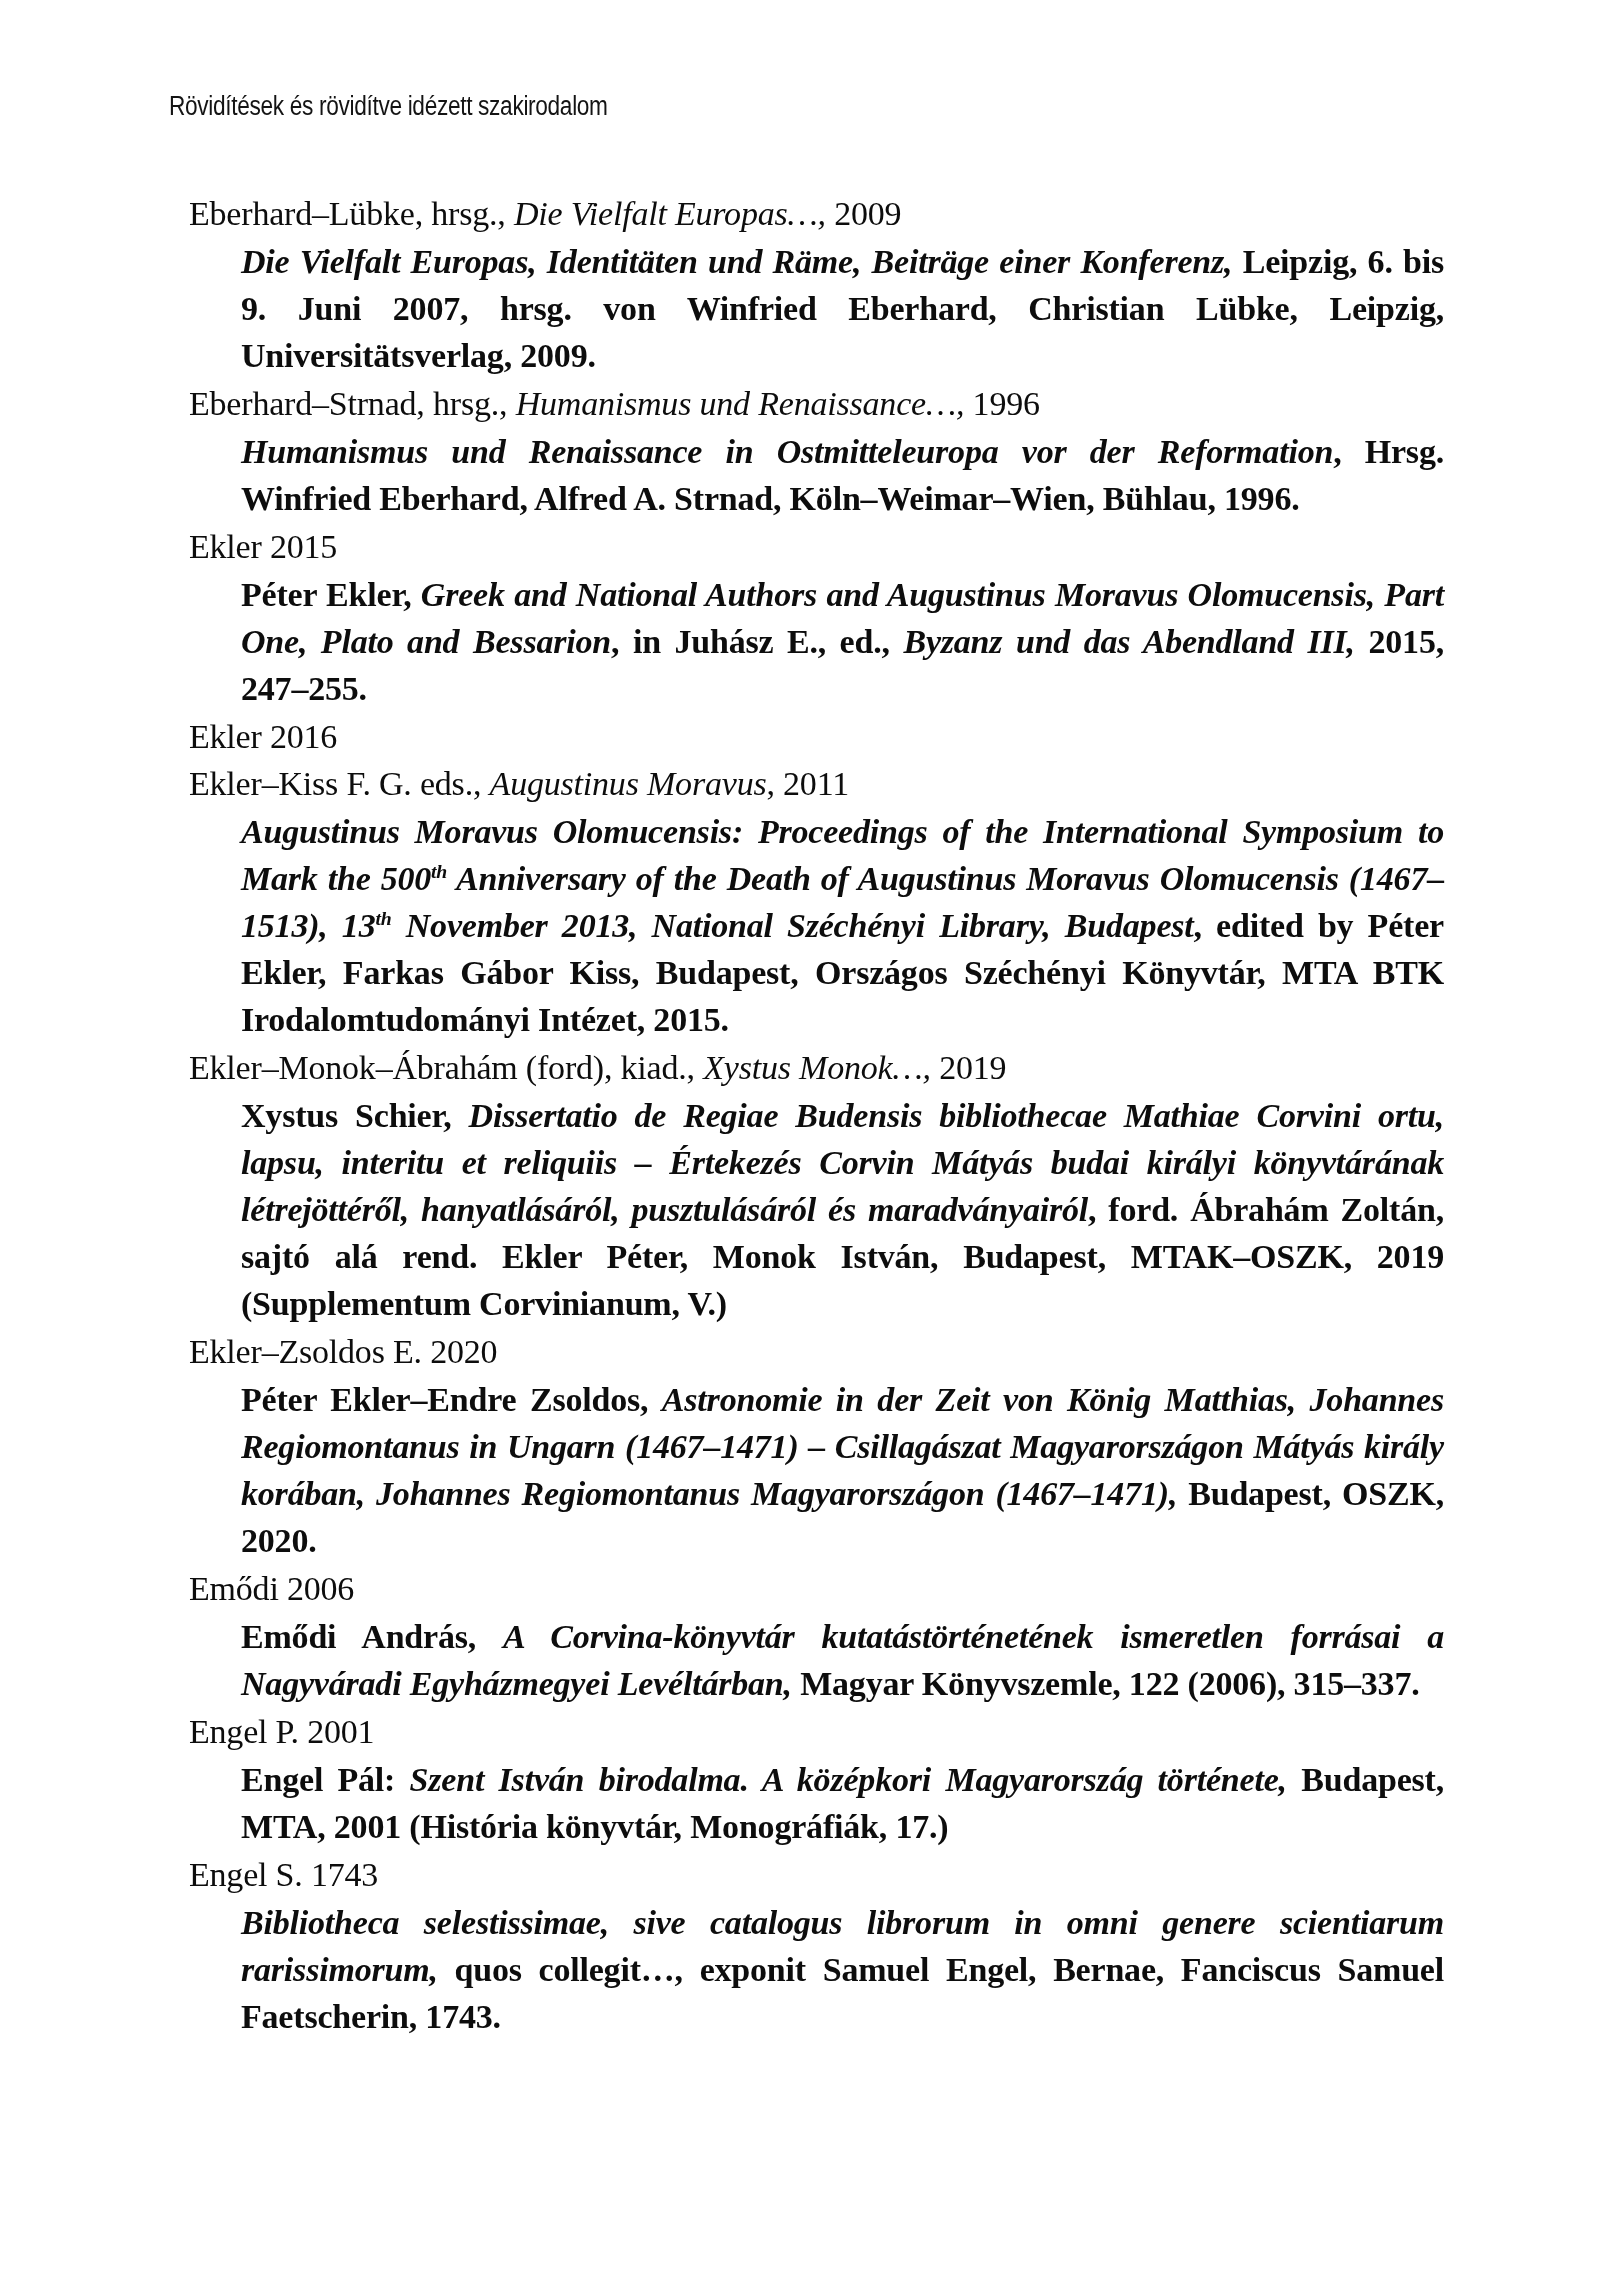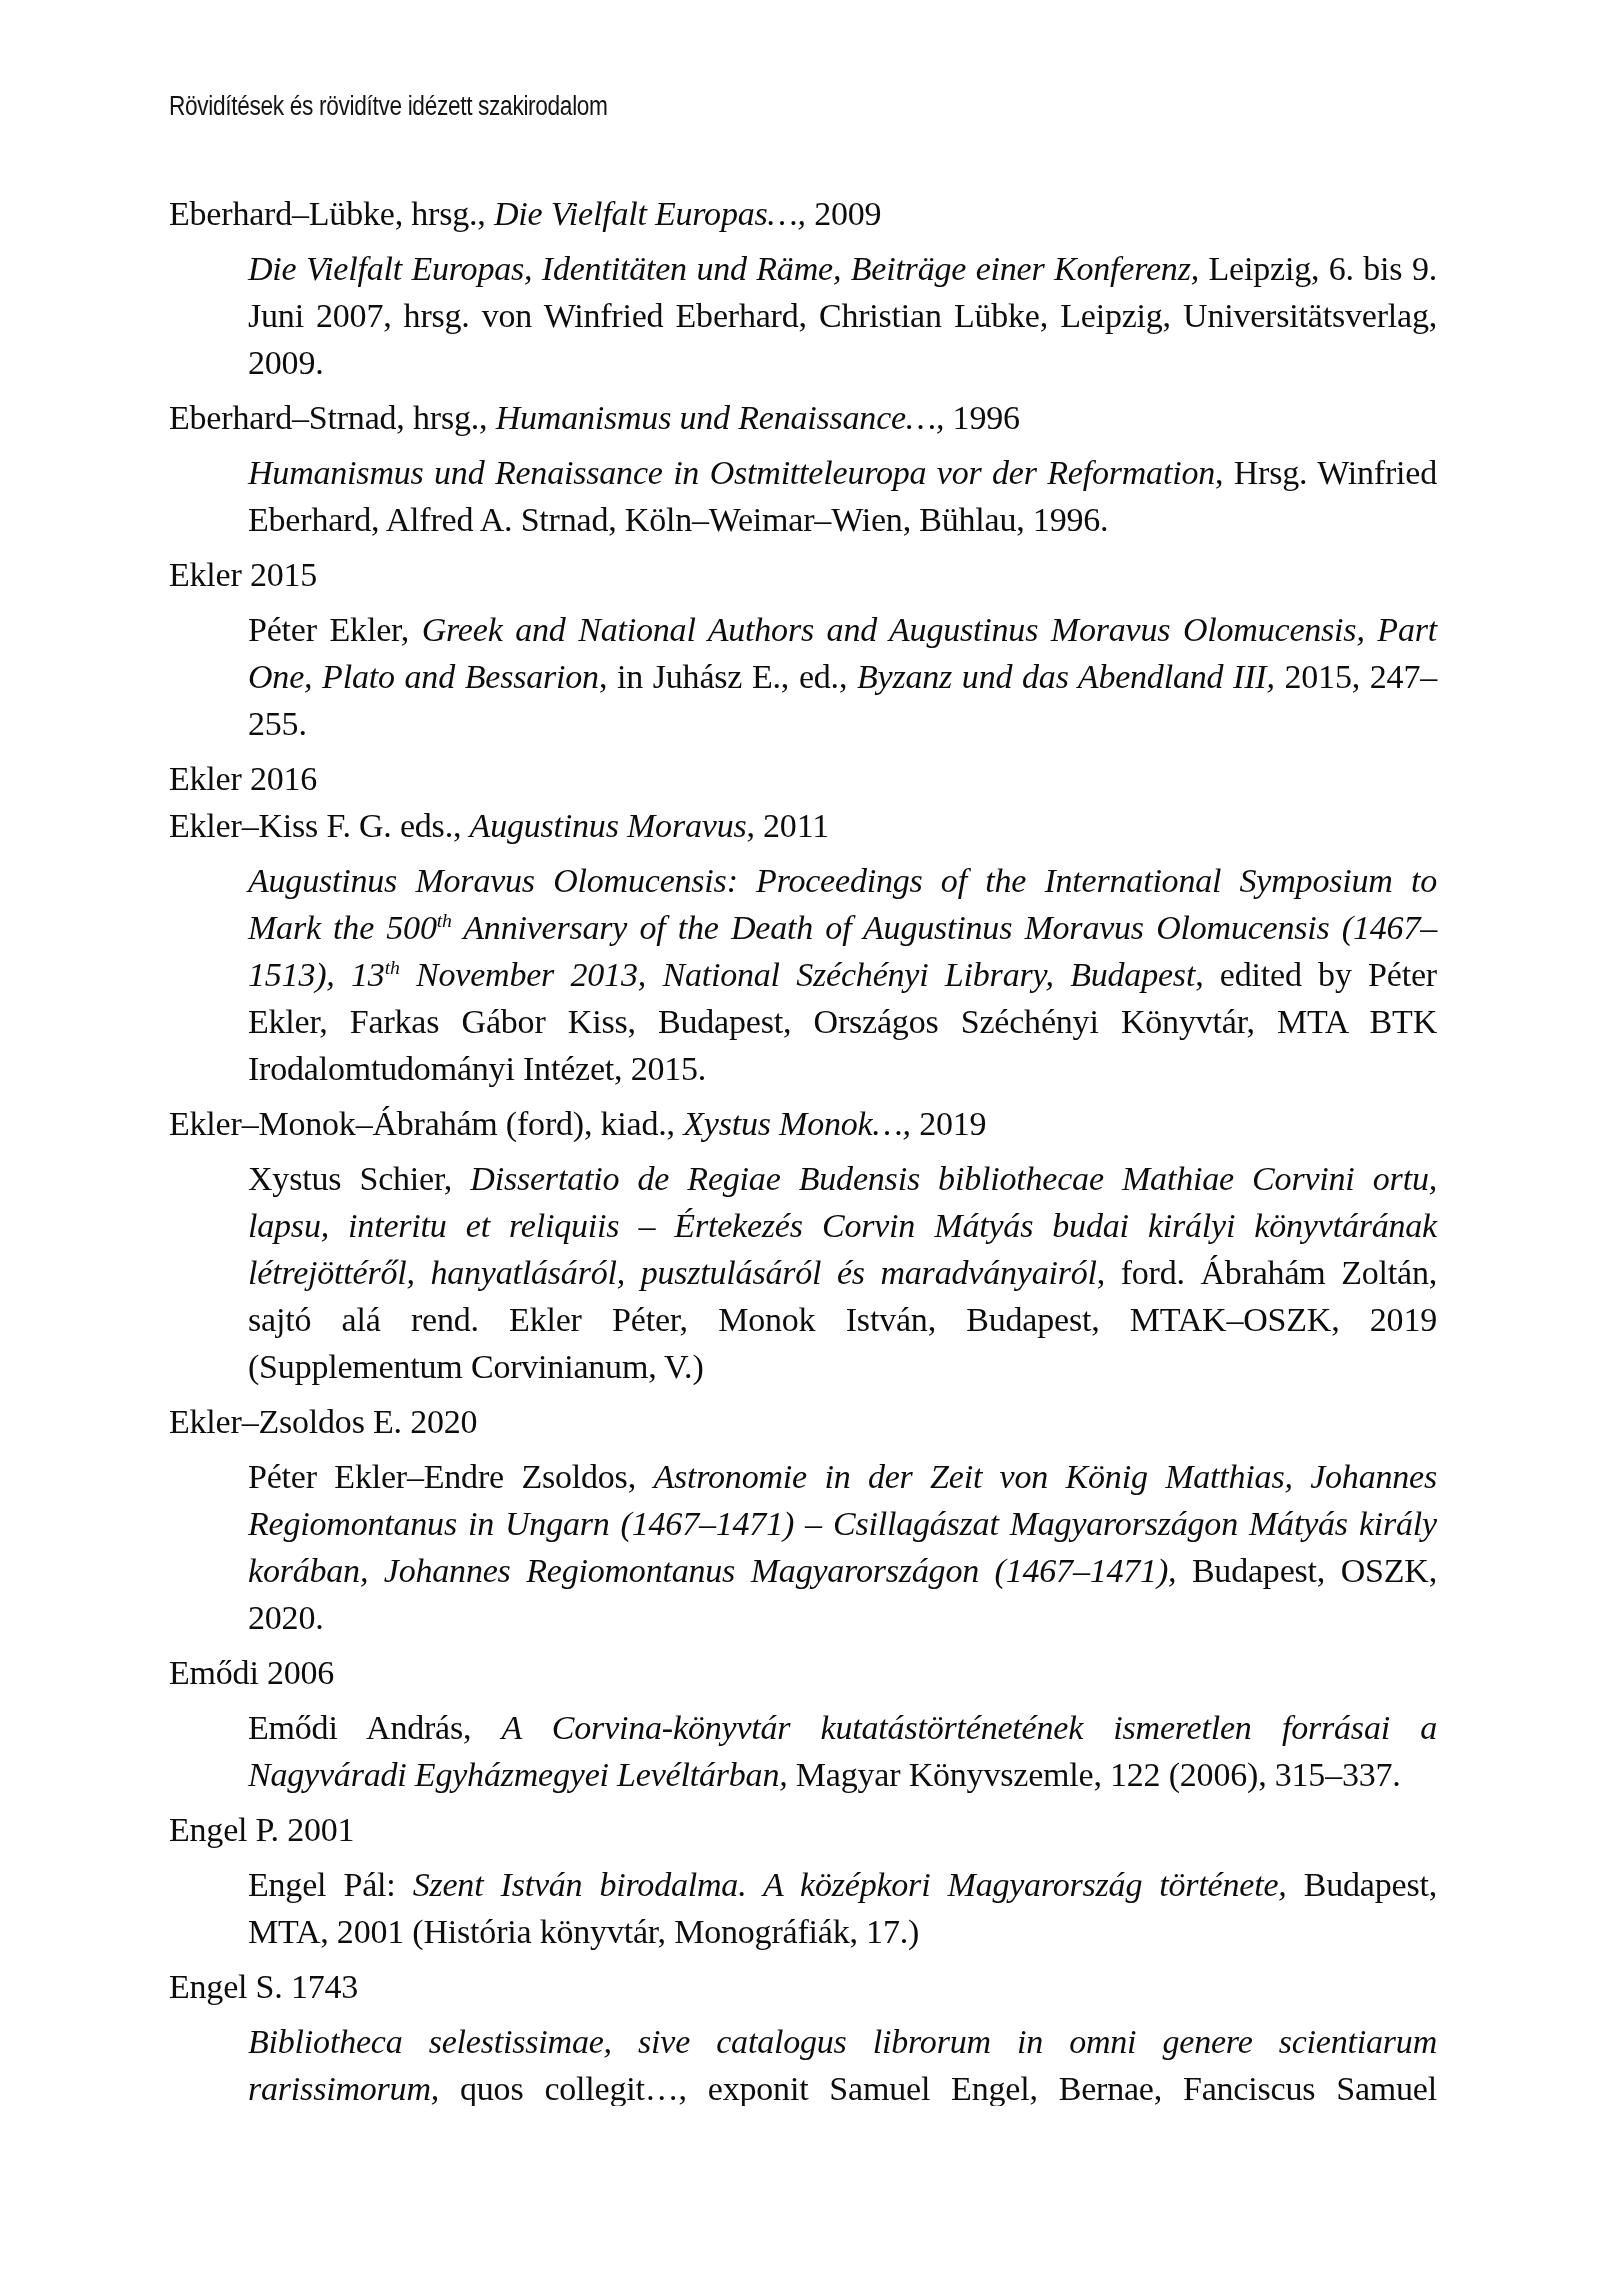--- a/index.html
+++ b/index.html
@@ -31,25 +31,26 @@
     position: absolute;
     left: 169px; top: 190px;
     width: 1276px;
     font-family: "Liberation Serif", serif;
     font-size: 34px;
     line-height: 47px;
     letter-spacing: -0.2px;
     color: #0d0d0d;
   }
   .entry { margin: 0; }
-  .entry-label { text-align: left; }
+  .entry-label { text-align: left; margin-left: 20px; }
   .entry-body {
-    margin: 8px;
+    margin: 1px;
     padding-left: 71px;
     text-align: justify;
+    font-weight: bold;
   }
   .entry-body i, .entry-label i { font-style: italic; }
   sup { font-size: 0.58em; line-height: 0; vertical-align: super; }
   .page-number {
     position: absolute;
     left: 0; top: 2169px;
     width: 100%;
     text-align: right;
     font-family: Liberation Mono, monospace;
     font-size: 22px;

